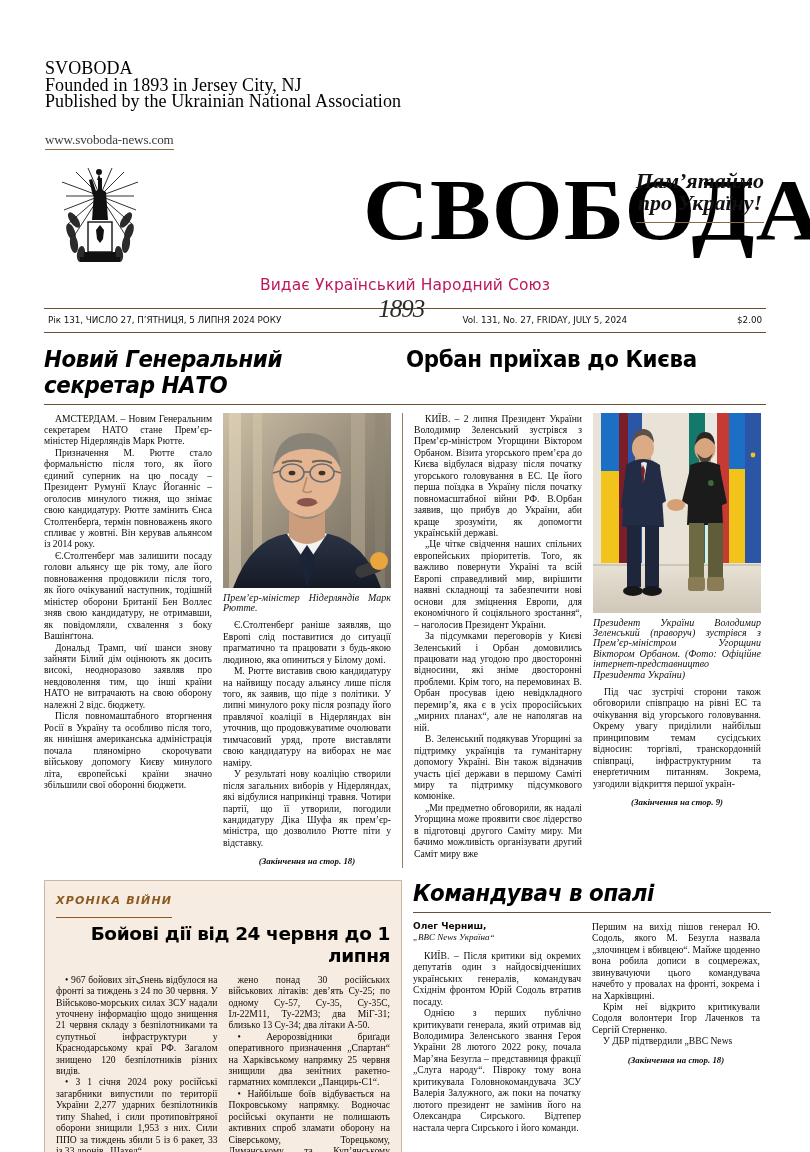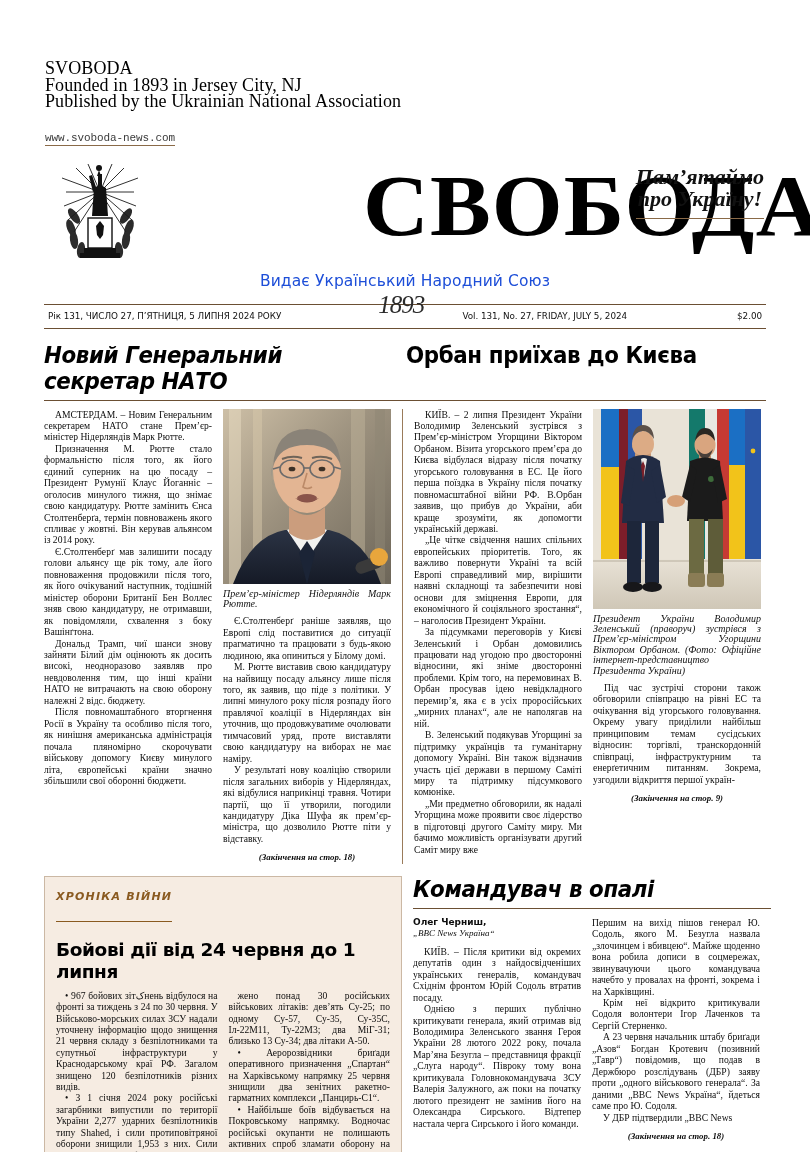--- a/index.html
+++ b/index.html
@@ -22,22 +22,22 @@
   .mt-line {
     font-family: "Liberation Serif", serif;
     font-weight: normal;
     font-size: 18px;
     line-height: 16.5px;
     letter-spacing: 0.1px;
     color: #000;
   }
   .mt-url {
     margin-top: 22px;
-    font-family: Liberation Mono, monospace;
-    font-size: 11px;
+    font-family: Liberation Serif, serif;
+    font-size: 13px;
     color: #3a3a3a;
     border-bottom: 1px solid #8a6a48;
     display: inline-block;
     padding-bottom: 1px;
     letter-spacing: -0.1px;
   }
 
   
   .nameplate {
     position: relative;
@@ -59,21 +59,21 @@
     letter-spacing: 1px;
     line-height: 100px;
     color: #000;
     transform: scaleX(1.06);
     display: inline-block;
   }
   .subtitle {
     text-align: center;
     font-family: "DejaVu Sans", sans-serif;
     font-size: 15.5px;
-    color: #1d4ed8;
+    color: #be185d;
     margin-top: -6px;
     letter-spacing: 0.1px;
   }
   .slogan {
     position: absolute; right: 44px; top: 10px;
     width: 132px;
     text-align: center;
     font-family: "Liberation Serif", serif;
     font-style: italic;
     font-weight: bold;
@@ -210,30 +210,30 @@
   }
   .warbox-kicker {
     font-family: "DejaVu Sans", sans-serif;
     font-style: italic;
     font-weight: bold;
     font-size: 11px;
     color: #8a5a20;
     letter-spacing: 1.2px;
     border-bottom: 1.5px solid #8a5a20;
     display: inline-block;
-    padding-bottom: 18px;
+    padding-bottom: 10px;
   }
   .warbox-title {
     font-family: "DejaVu Sans", sans-serif;
     font-weight: bold;
     font-size: 18.5px;
     line-height: 22px;
-    margin-top: 17px;
+    margin-top: 5px;
     margin-bottom: 7px;
-    text-align: left;
+    text-align: right;
     letter-spacing: -0.4px;
     color: #000;
   }
   .warbox-cols { display: flex; gap: 11px; }
   .warbox-col {
     width: 162px;
     font-family: "Liberation Serif", serif;
     font-size: 9.6px;
     line-height: 11.4px;
     text-align: justify;
@@ -546,21 +546,20 @@
             <div class="byline">
               <span>Олег Черниш,</span><br>
               <em>„BBC News Україна“</em>
             </div>
             <p>КИЇВ. – Після критики від окремих депутатів один з найдосвідченіших українських генералів, командувач Східнім фронтом Юрій Содоль втратив посаду.</p>
             <p>Однією з перших публічно критикувати генерала, який отримав від Володимира Зеленського звання Героя України 28 лютого 2022 року, почала Мар’яна Безугла – представниця фракції „Слуга народу“. Півроку тому вона критикувала Головнокомандувача ЗСУ Валерія Залужного, аж поки на початку лютого президент не замінив його на Олександра Сирського. Відтепер настала черга Сирського і його команди.</p>
           </div>
           <div class="col">
             <p class="noindent">Першим на вихід пішов генерал Ю. Содоль, якого М. Безугла назвала „злочинцем і вбивцею“. Майже щоденно вона робила дописи в соцмережах, звинувачуючи цього командувача начебто у провалах на фронті, зокрема і на Харківщині.</p>
             <p>Крім неї відкрито критикували Содоля волонтери Ігор Лаченков та Сергій Стерненко.</p>
-            <p>А 23 червня начальник штабу бриґади „Азов“ Богдан Кротевич (позивний „Тавр“) повідомив, що подав в Держбюро розслідувань (ДБР) заяву проти „одного військового генерала“. За даними „BBC News Україна“, йдеться саме про Ю. Содоля.</p>
             <p>У ДБР підтвердили „BBC News</p>
             <div class="jump">(Закінчення на стор. 18)</div>
           </div>
         </div>
       </div>
     </div>
   </div>
 </div>
 
 </body></html>

